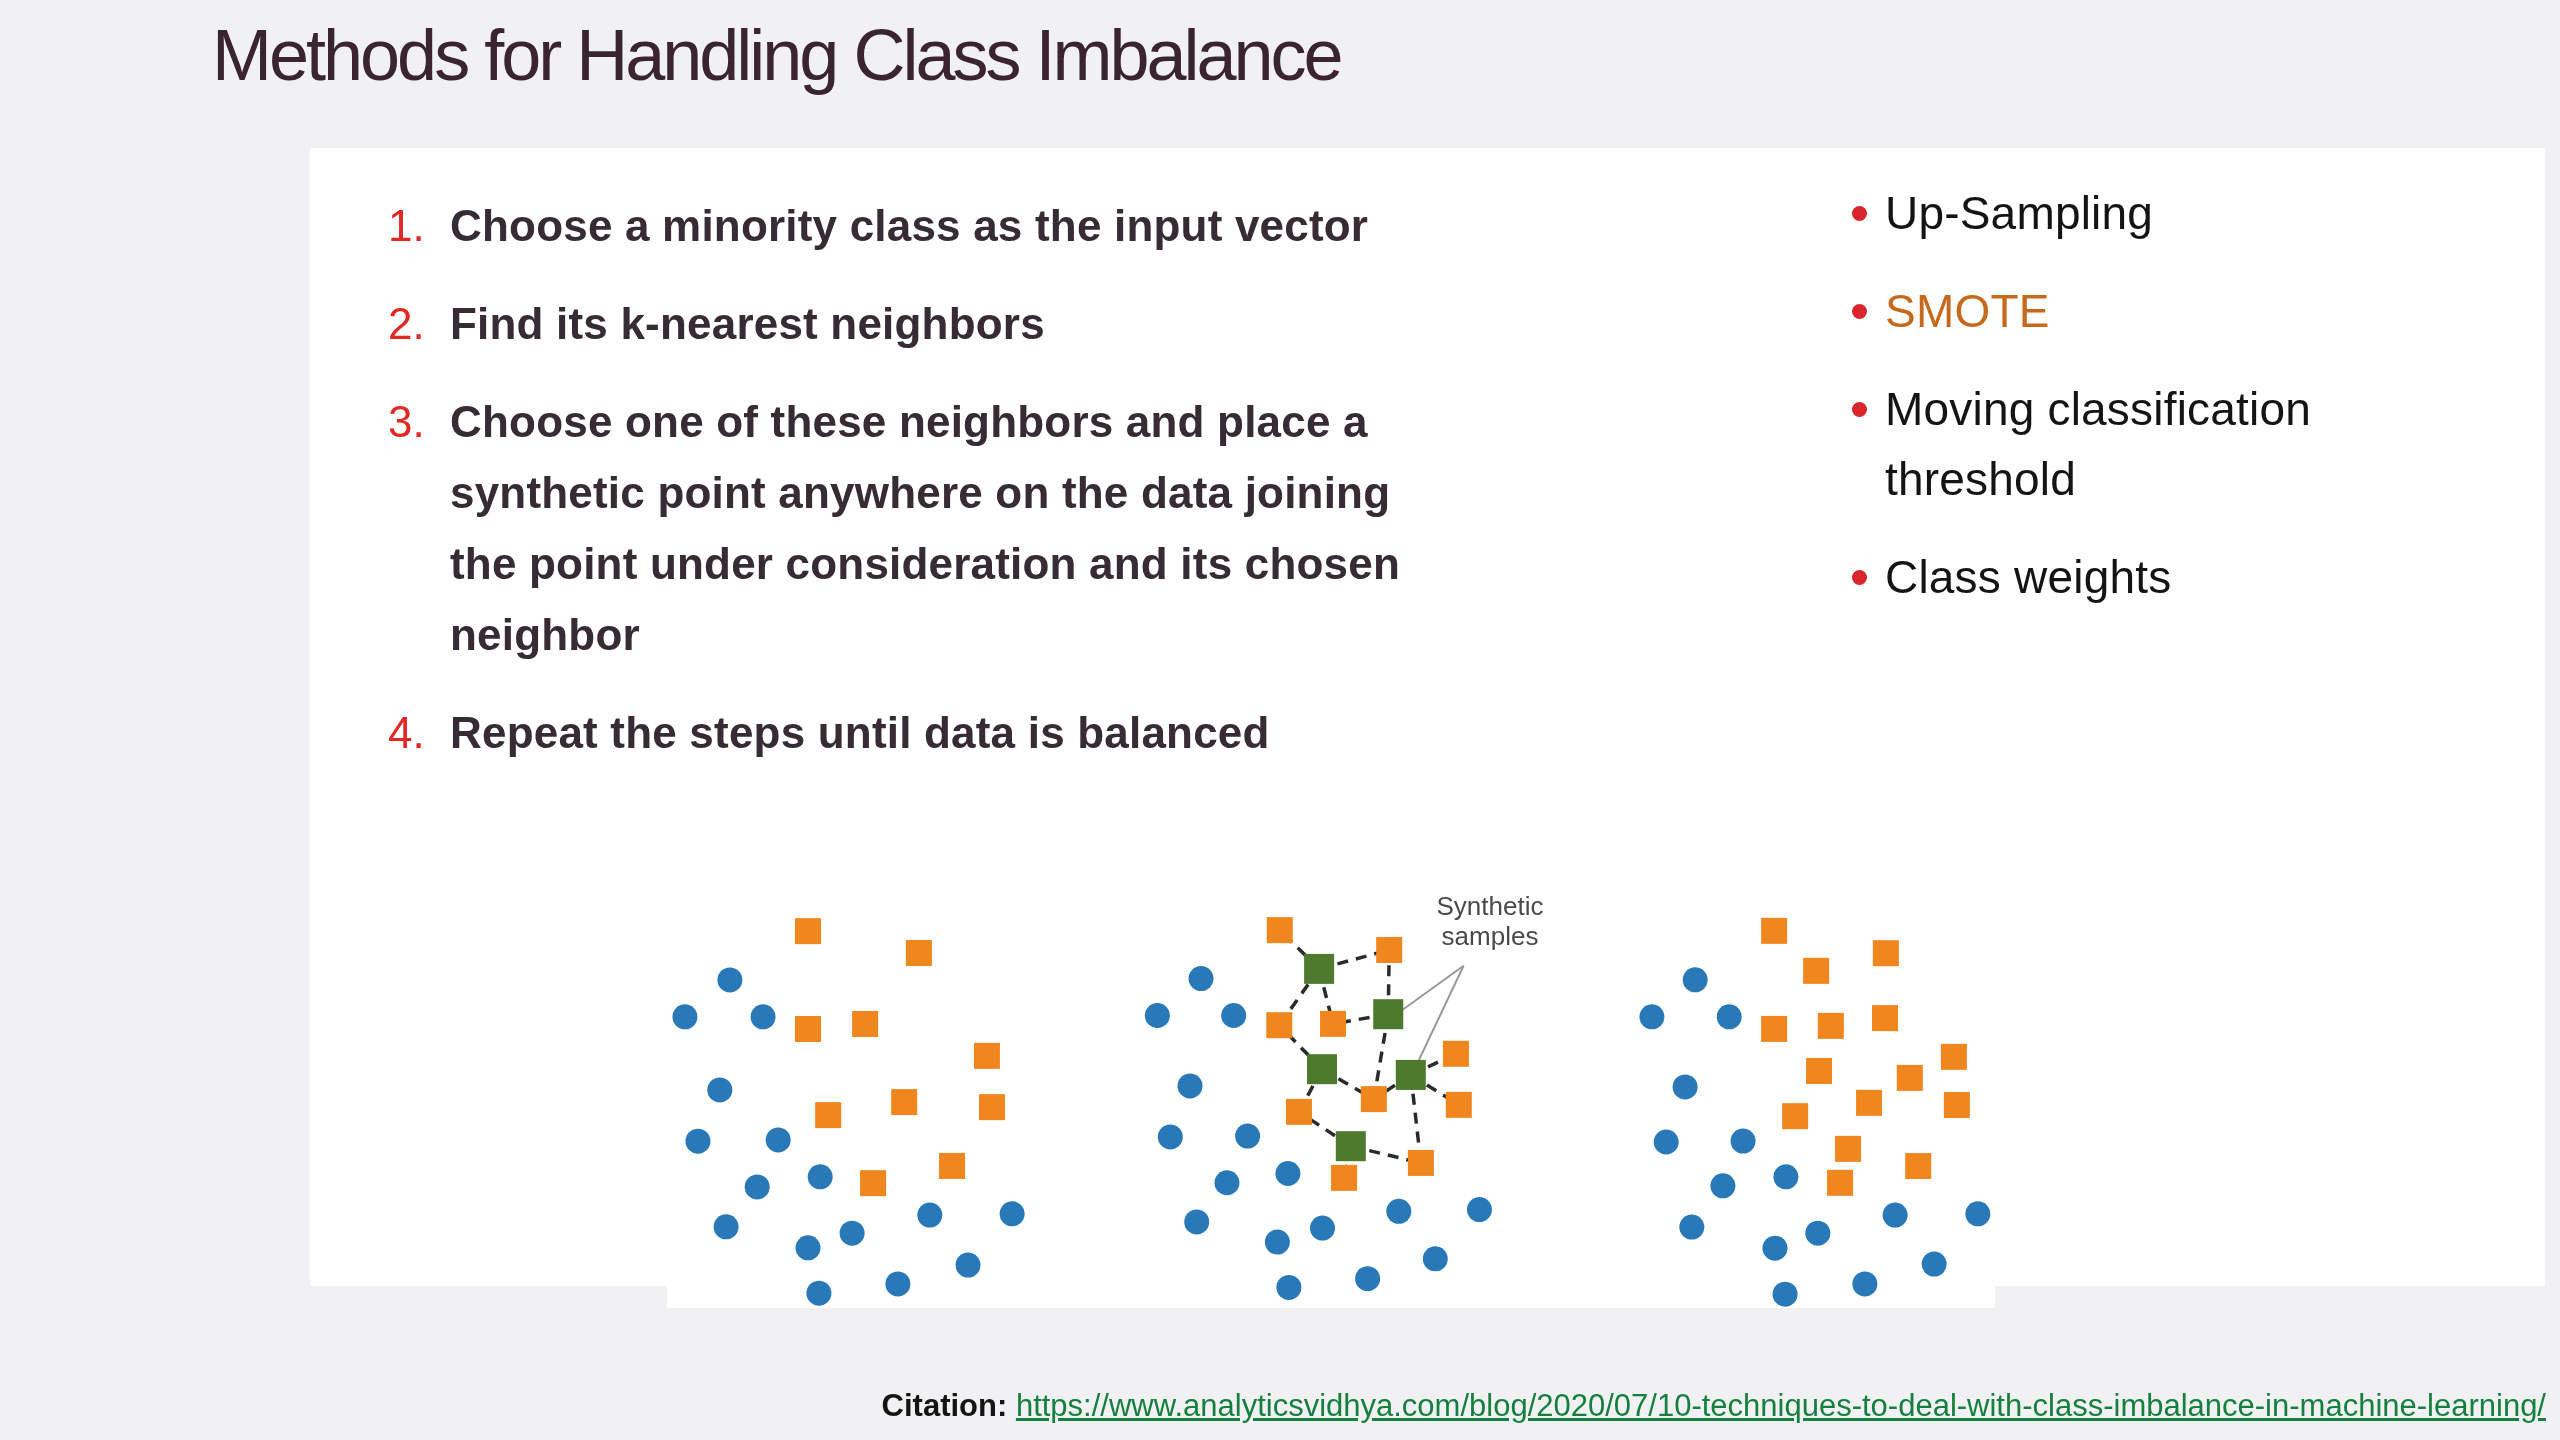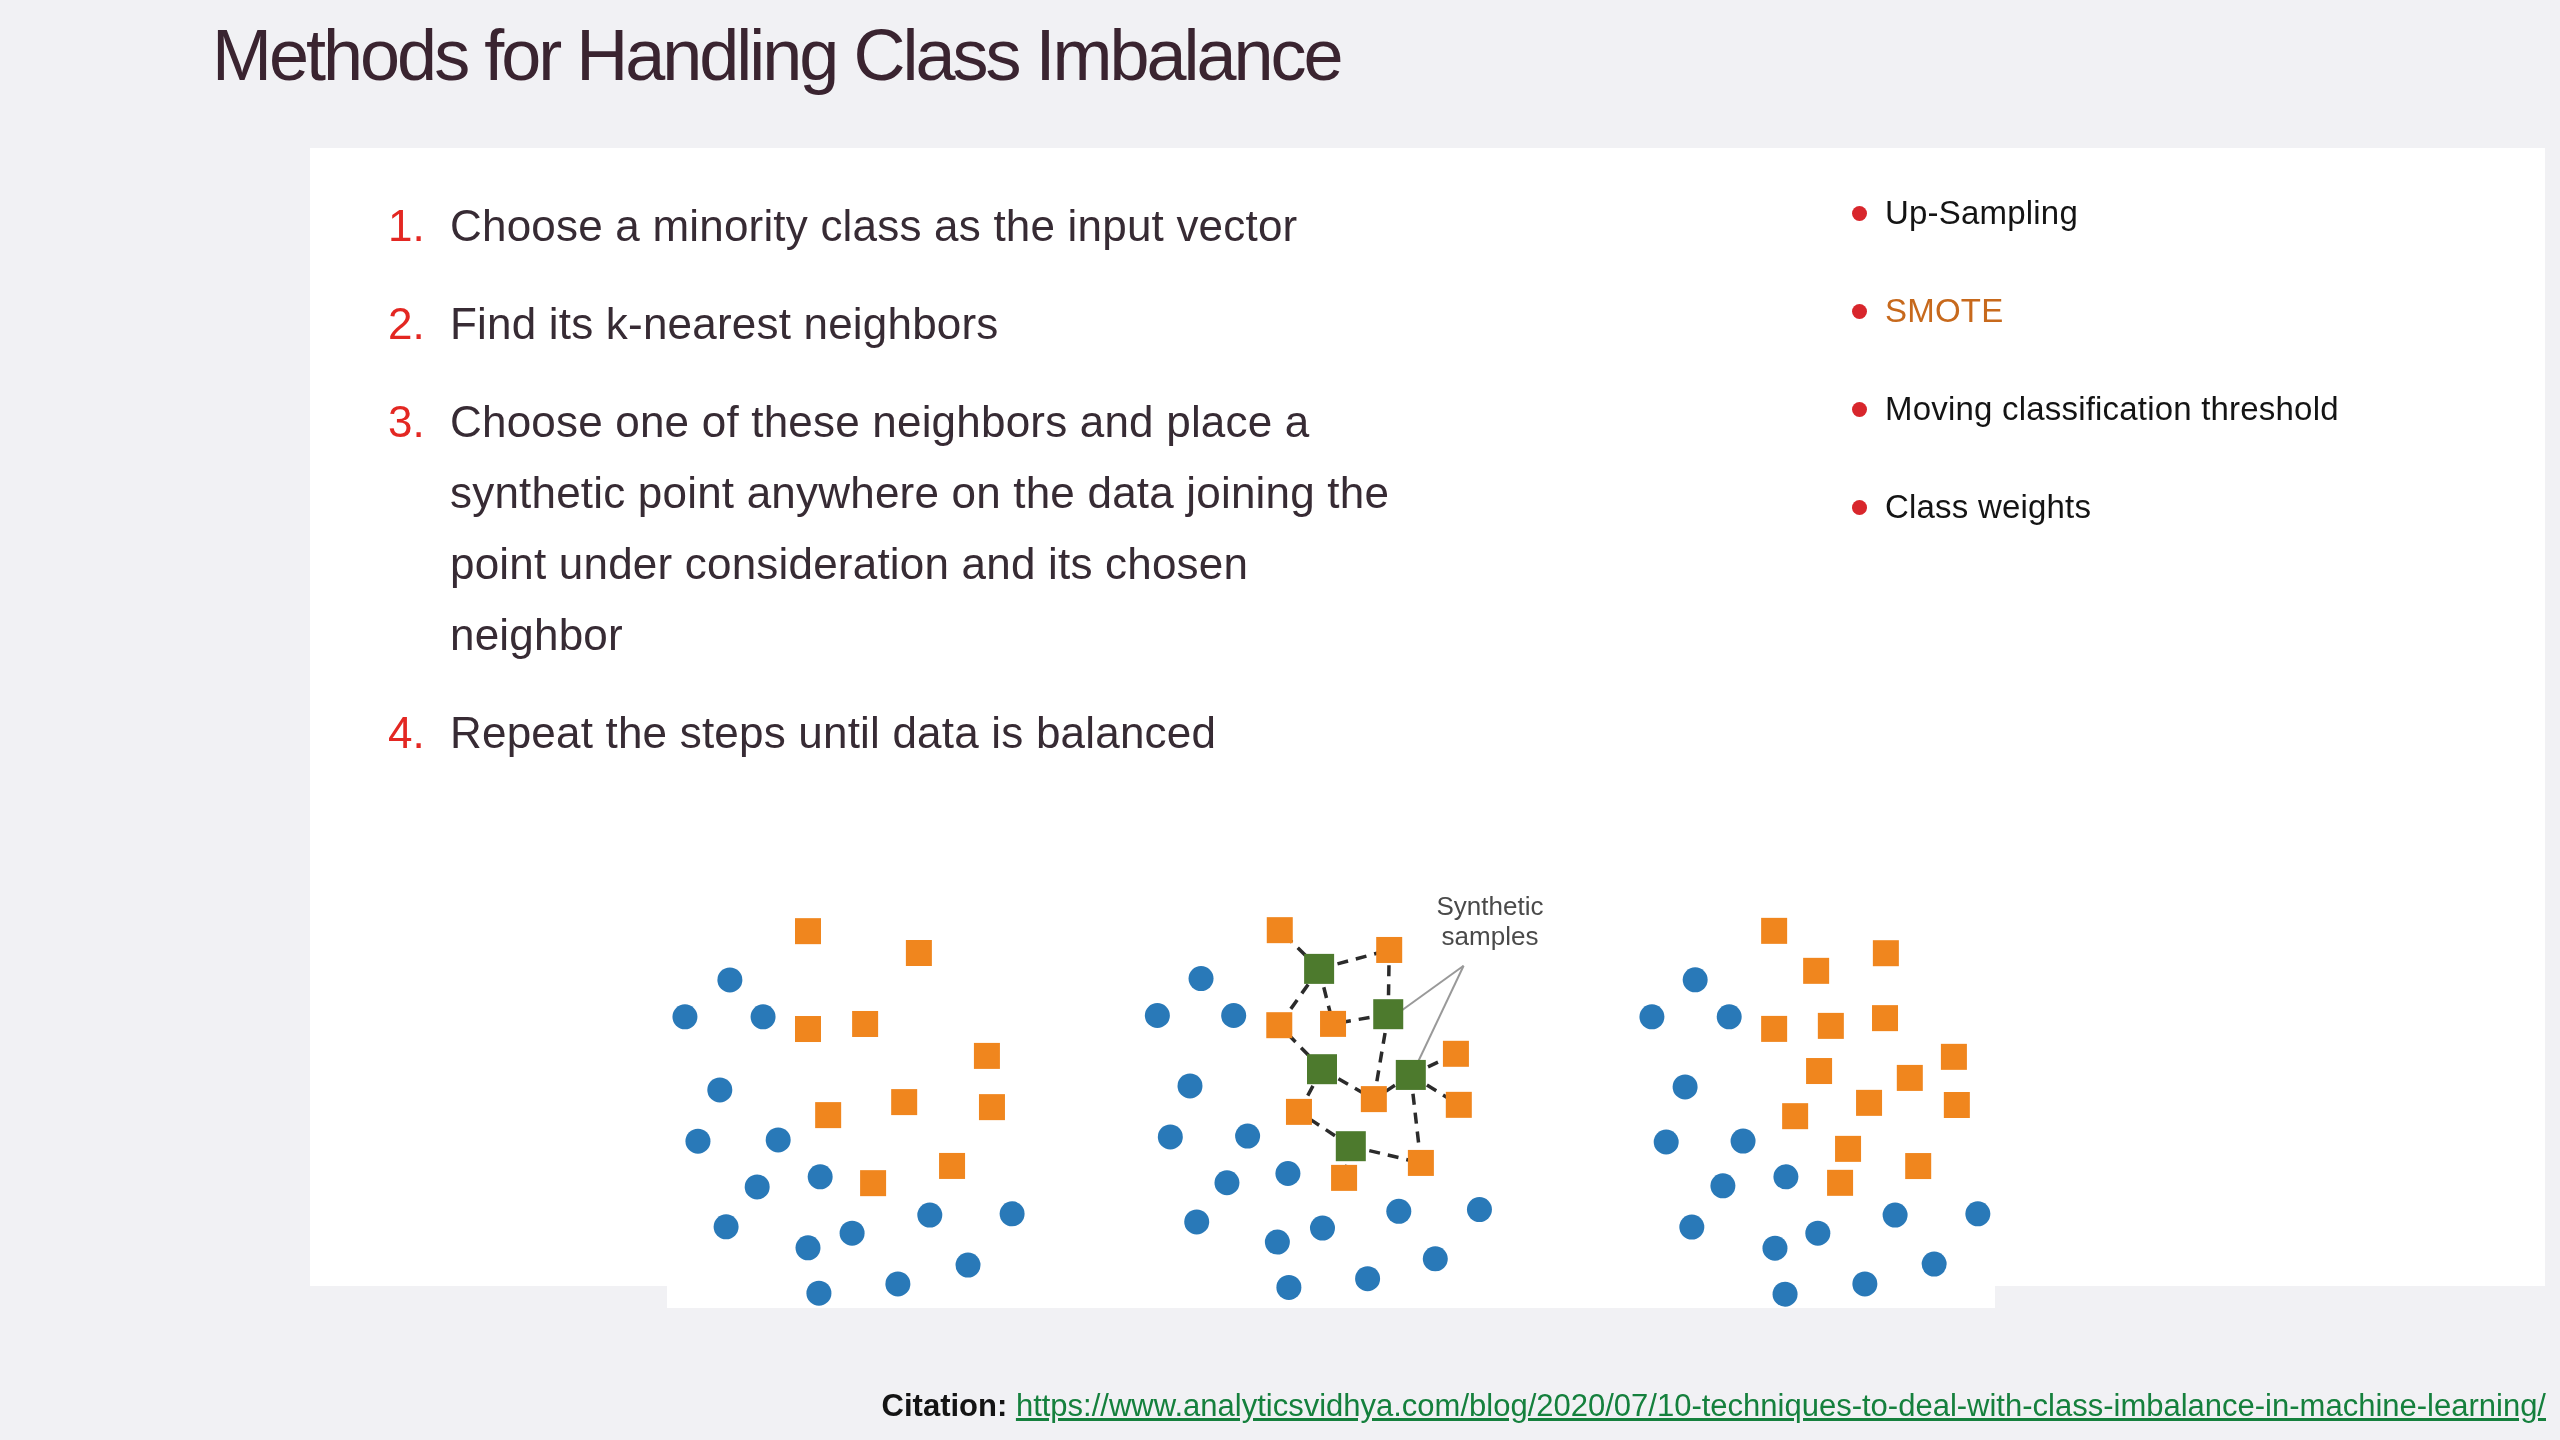--- a/index.html
+++ b/index.html
@@ -25,31 +25,31 @@
   }
   
   .num-list { position:absolute; left:388px; top:190px; width:1060px; }
   .num-item { display:flex; margin-bottom:27px; }
   .num-item .no {
     color:#e32722; font-size:44px; line-height:71px;
     width:62px; flex:0 0 62px;
   }
   .num-item .tx {
     color:#372b34; font-size:44px; line-height:71px;
-    width:960px; letter-spacing:0.2px;
+    width:960px; letter-spacing:0.2px;font-weight:bold;
   }
   
   .bul-list { position:absolute; left:1852px; top:178px; width:650px; }
   .bul-item { display:flex; margin-bottom:28px; }
   .bul-item .dot {
     width:15px; height:15px; border-radius:50%;
     background:#d8262c; margin:28px 18px 0 0; flex:0 0 15px;
   }
   .bul-item .tx {
-    color:#141414; font-size:33px; line-height:70px; letter-spacing:0.2px;
+    color:#141414; font-size:46px; line-height:70px; letter-spacing:0.2px;
   }
   .bul-item .tx.hl { color:#c7691c; font-weight:normal; }
   
   .plot { position:absolute; }
   .plot svg { display:block; width:100%; height:100%; overflow:visible; }
   
   .citation {
     position:absolute; top:1388px; right:14px;
     font-size:31px; color:#141414; white-space:nowrap;
   }

